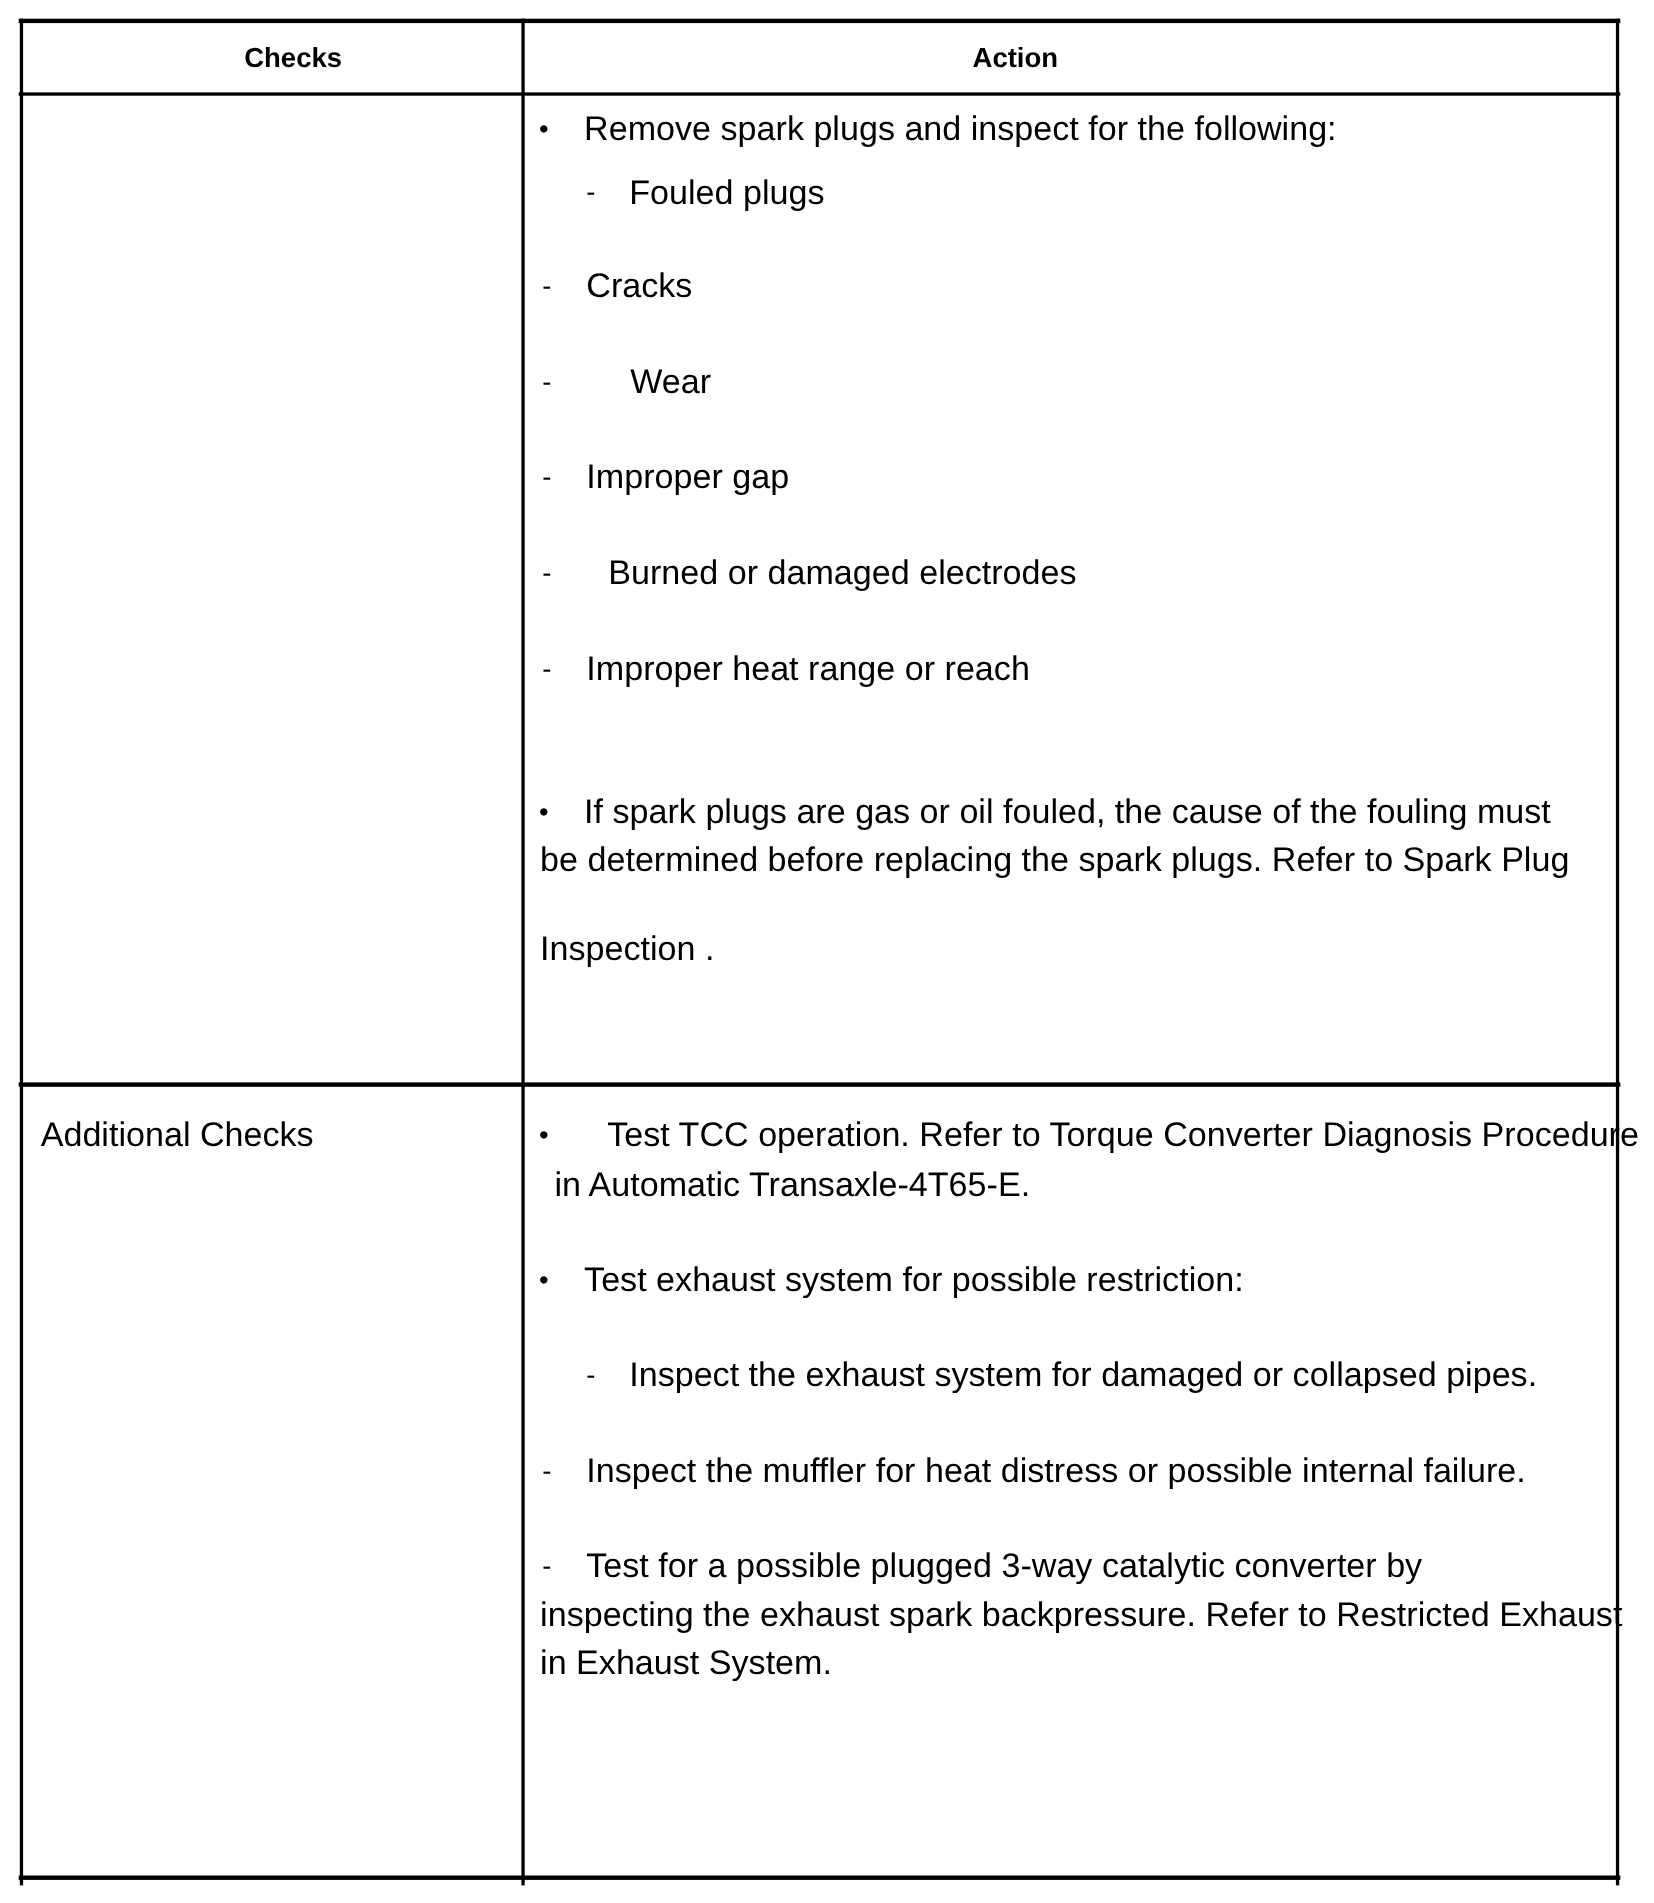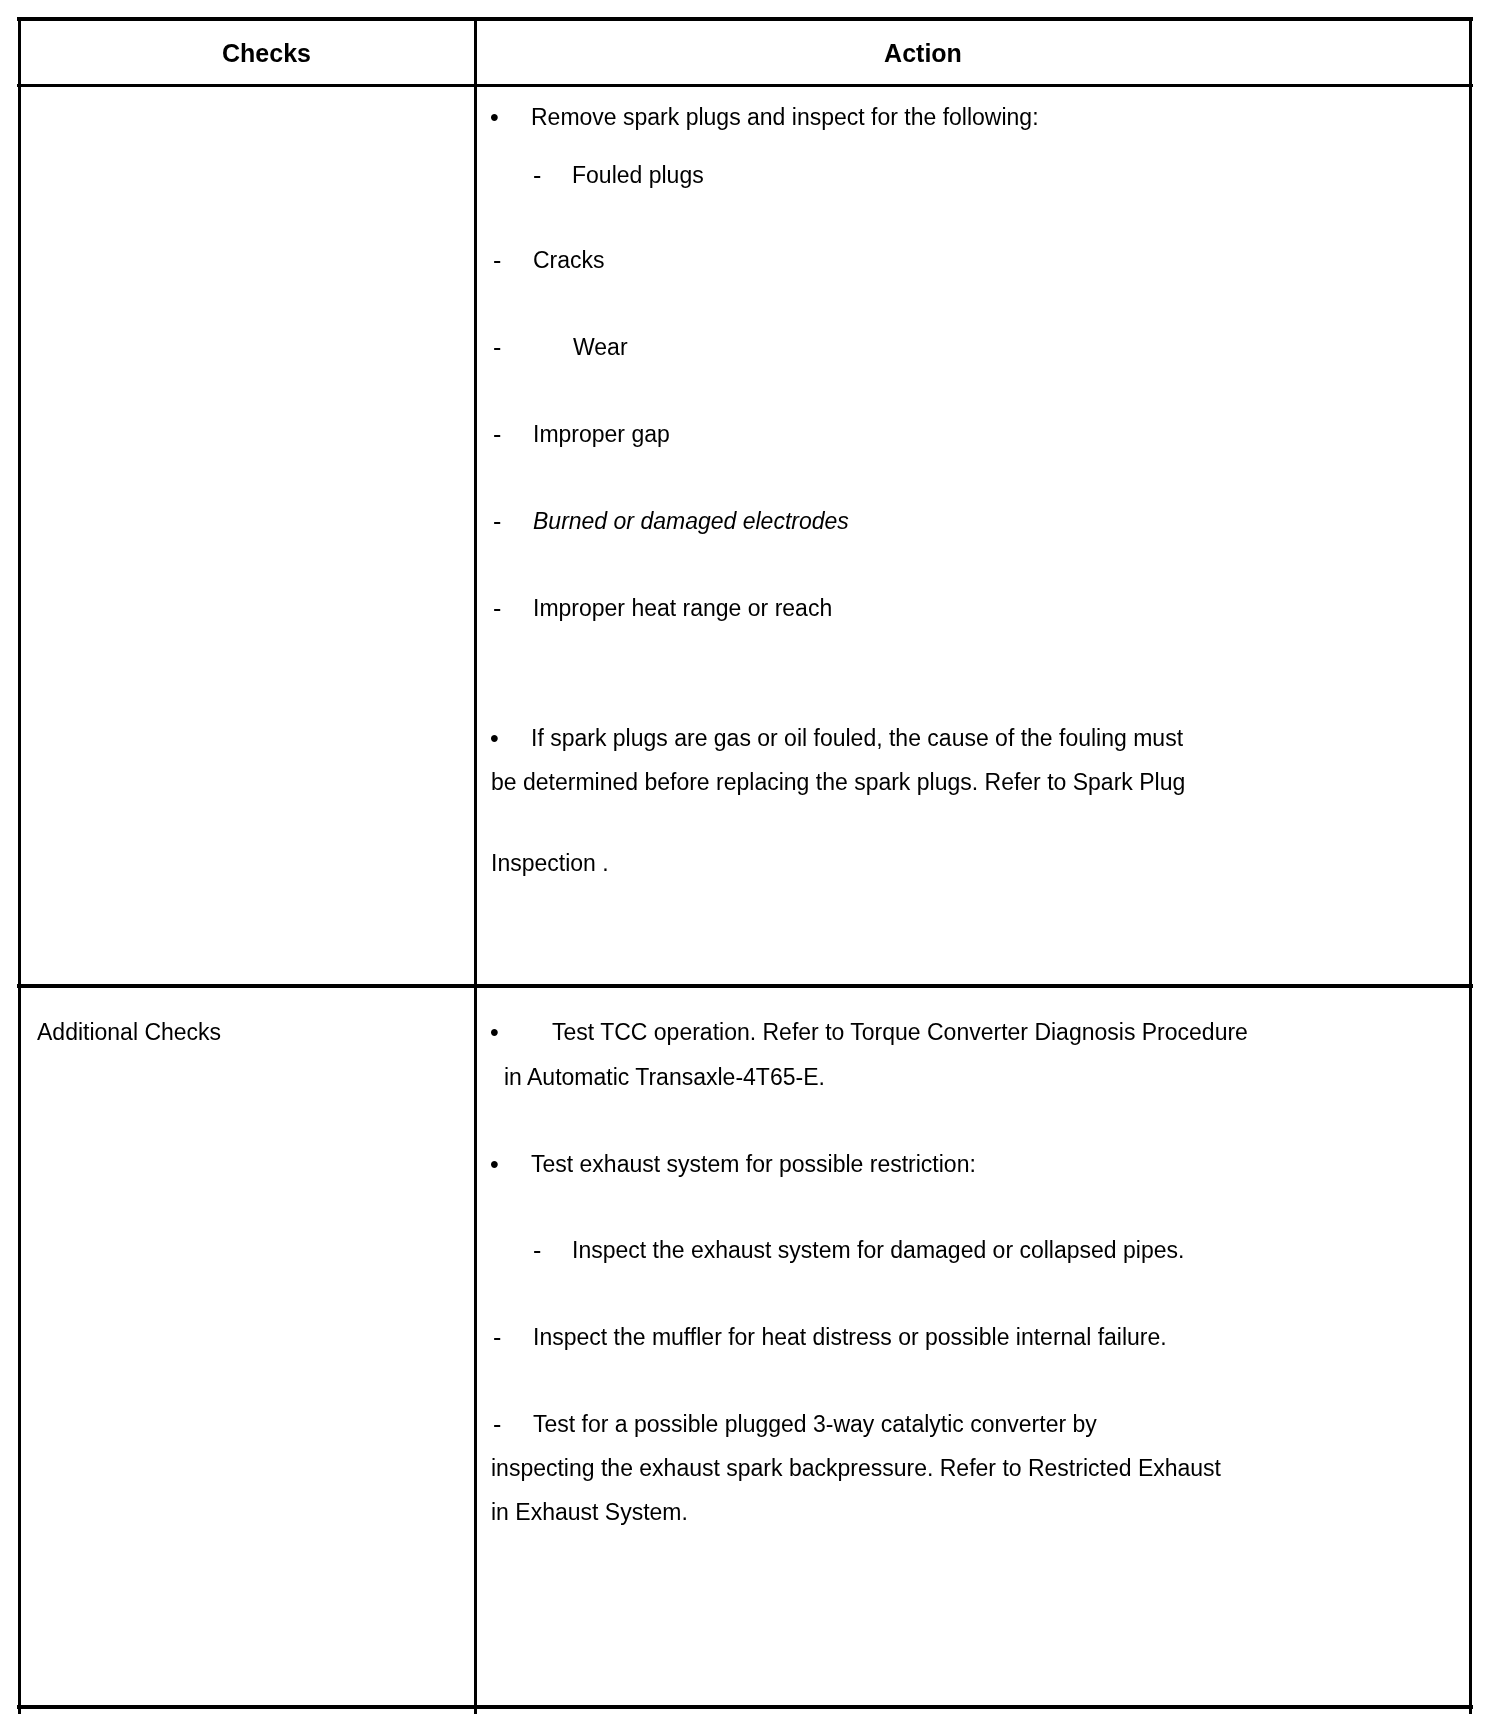--- a/index.html
+++ b/index.html
@@ -1,19 +1,19 @@
 <!DOCTYPE html>
 <html><head>
 <meta charset="utf-8">
 <style>
   html, body { margin: 0; padding: 0; background: #ffffff; }
   body { width: 1504px; height: 1730px; position: relative; overflow: hidden;
          font-family: "Liberation Sans", sans-serif; color: #000; }
   .line { position: absolute; background: #000; }
-  .t { position: absolute; font-size: 23px; line-height: 30px; white-space: nowrap; text-align: center; }
+  .t { position: absolute; font-size: 31px; line-height: 30px; white-space: nowrap; text-align: center; }
   .hdr { font-weight: bold; font-size: 25px; text-align: center; }
   .sym { position: absolute; font-size: 25px; line-height: 30px; }
 </style>
 </head>
 <body>
 
 <div>
 
   <div class="line" style="left:17px;top:17px;width:1456px;height:4px;"></div>
   <div class="line" style="left:17px;top:84px;width:1456px;height:3px;"></div>
@@ -36,21 +36,21 @@
     <span class="sym" style="left:493px;top:245px;">-</span>
     <span class="t" style="left:533px;top:245px;">Cracks</span>
 
     <span class="sym" style="left:493px;top:332px;">-</span>
     <span class="t" style="left:533px;top:332px;margin-left:40px;">Wear</span>
 
     <span class="sym" style="left:493px;top:419px;">-</span>
     <span class="t" style="left:533px;top:419px;">Improper gap</span>
 
     <span class="sym" style="left:493px;top:506px;">-</span>
-    <span class="t" style="left:533px;top:506px;font-style:italic;">Burned or damaged electrodes</span>
+    <span class="t" style="left:553px;top:506px;">Burned or damaged electrodes</span>
 
     <span class="sym" style="left:493px;top:593px;">-</span>
     <span class="t" style="left:533px;top:593px;">Improper heat range or reach</span>
 
     <span class="sym" style="left:490px;top:723px;">•</span>
     <span class="t" style="left:531px;top:723px;">If spark plugs are gas or oil fouled, the cause of the fouling must</span>
     <span class="t" style="left:491px;top:767px;">be determined before replacing the spark plugs. Refer to Spark Plug</span>
     <span class="t" style="left:491px;top:848px;">Inspection .</span>
   </div>
 

